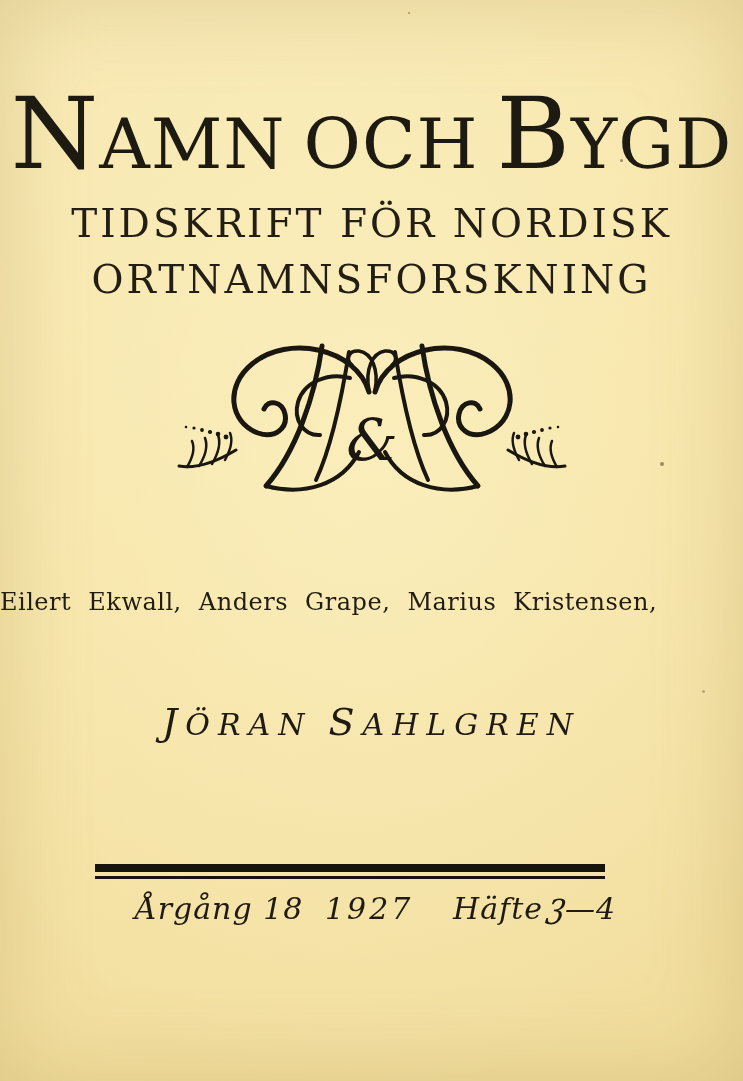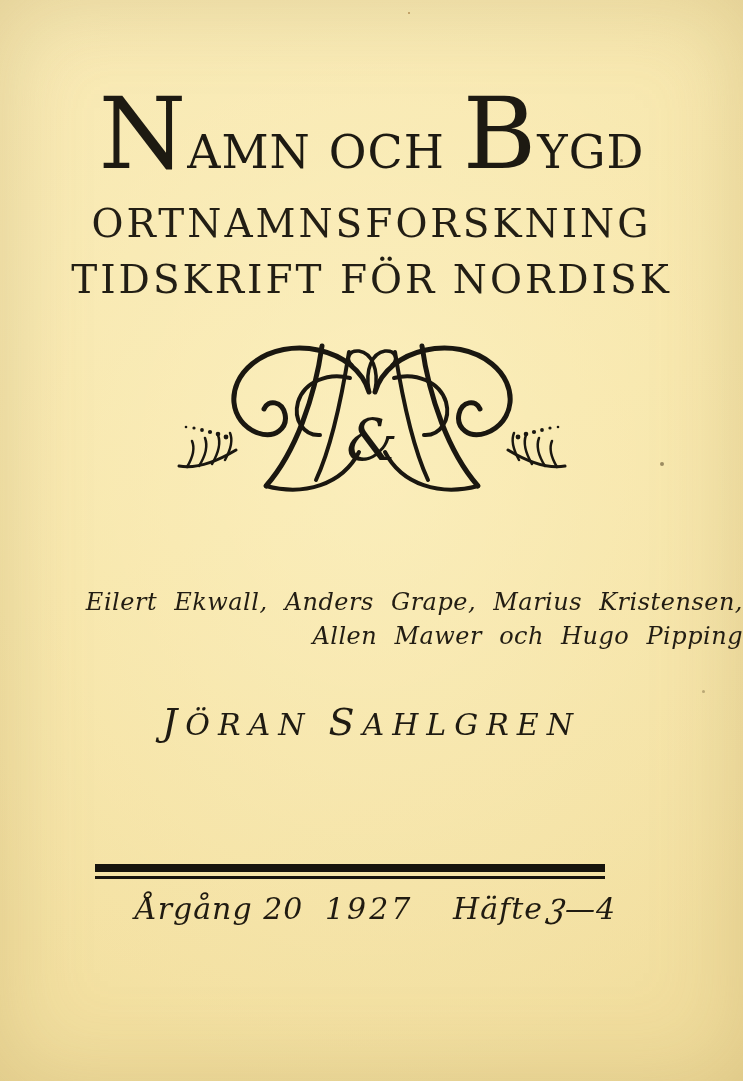--- a/index.html
+++ b/index.html
@@ -15,43 +15,43 @@
     color: #201c13;
     font-family: "DejaVu Serif", "Liberation Serif", serif;
   }
   
   .title {
     position: absolute; top: 75px; left: 0; width: 100%;
     margin: 0; text-align: center; white-space: nowrap;
     font-weight: normal; letter-spacing: 1px; color: #1d1a12;
   }
   .t-lg { font-size: 100px; }
-  .t-sm { font-size: 46px; }
+  .t-sm { font-size: 70px; }
   .tword { display: inline; }
   .tword + .tword { margin-left: 18px; }
   .subtitle {
     position: absolute; top: 196px; left: 0; width: 100%;
     text-align: center; font-size: 39px; line-height: 56px;
     letter-spacing: 3px; color: #221e14; white-space: nowrap;
   }
   
   .ornament-wrap {
     position: absolute; top: 338px; left: 50%; transform: translateX(-50%);
     width: 400px; height: 164px;
   }
   
   .contrib-intro, .editor-intro {
     position: absolute; left: 0; width: 100%; text-align: center;
     font-style: italic; font-size: 20px; letter-spacing: 0.5px;
     word-spacing: 5px; color: #241f15;
   }
   .contrib-intro { top: 552px; }
   .names {
-    position: absolute; left: 0; width: 100%; text-align: right;
-    font-style: italic; font-size: 24px; letter-spacing: 0.5px;
+    position: absolute; left: 0; width: 100%; text-align: left;
+    font-size: 24px; letter-spacing: 0.5px;
     word-spacing: 9px; color: #221d13; white-space: nowrap;
   }
   .names-1 { top: 588px; }
   .names-2 { top: 622px; }
   .editor-intro { top: 674px; }
   .editor-name {
     position: absolute; top: 700px; left: 0; width: 100%;
     text-align: center; font-style: italic; letter-spacing: 8px;
     font-size: 30px; color: #1f1b12; white-space: nowrap;
   }
@@ -83,22 +83,22 @@
 </head>
 <body>
 
 <div class="page">
 
   <h1 class="title">
     <span class="tword"><span class="t-lg">N</span><span class="t-sm">AMN</span></span><span class="tword t-sm">OCH</span><span class="tword"><span class="t-lg">B</span><span class="t-sm">YGD</span></span>
   </h1>
 
   <div class="subtitle">
+    <div>TIDSKRIFT FÖR NORDISK</div>
     <div>ORTNAMNSFORSKNING</div>
-    <div>TIDSKRIFT FÖR NORDISK</div>
   </div>
 
   <div class="ornament-wrap">
     <svg viewBox="0 0 400 164" width="400" height="164" aria-hidden="true">
       <defs>
         <g id="mhalf" stroke="#1a1710" fill="none" stroke-linecap="round">
           <path d="M197,54 C184,10 116,-4 80,26 C53,48 57,84 86,95 C103,101 116,90 113,76 C110,63 96,61 92,71" stroke-width="5"></path>
           <path d="M150,8 C143,58 124,114 94,148" stroke-width="5"></path>
           <path d="M177,14 C169,64 158,112 144,142" stroke-width="4"></path>
           <path d="M94,148 C132,158 170,147 187,114" stroke-width="4"></path>
@@ -117,33 +117,32 @@
           <circle cx="54" cy="99" r="2.4" fill="#1a1710" stroke="none"></circle>
         </g>
       </defs>
       <use href="#mhalf"></use>
       <use href="#mhalf" transform="translate(400,0) scale(-1,1)"></use>
       <text x="200" y="122" text-anchor="middle" font-size="58" font-style="italic" font-family="DejaVu Serif, Liberation Serif, serif" fill="#1a1710">&amp;</text>
     </svg>
   </div>
 
   <div class="names names-1">Eilert Ekwall, Anders Grape, Marius Kristensen,</div>
-  <div class="names names-2">Allen Mawer och Hugo Pipping</div>
 
   <div class="editor-name">
     <span class="e-lg">J</span><span>ÖRAN</span><span class="e-gap"></span><span class="e-lg">S</span><span>AHLGREN</span>
   </div>
 
   <div class="double-rule">
     <div class="rule-thick"></div>
     <div class="rule-thin"></div>
   </div>
 
   <div class="issue-row">
-    <span class="issue-vol">Årgång 20</span>
+    <span class="issue-vol">Årgång 18</span>
     <span class="issue-year">1927</span>
     <span class="issue-hafte"><span>Häfte</span><span class="hafte-no">3</span><span>—4</span></span>
   </div>
 
   <div class="speck speck-a"></div>
   <div class="speck speck-b"></div>
   <div class="speck speck-c"></div>
   <div class="speck speck-d"></div>
 
 </div>

